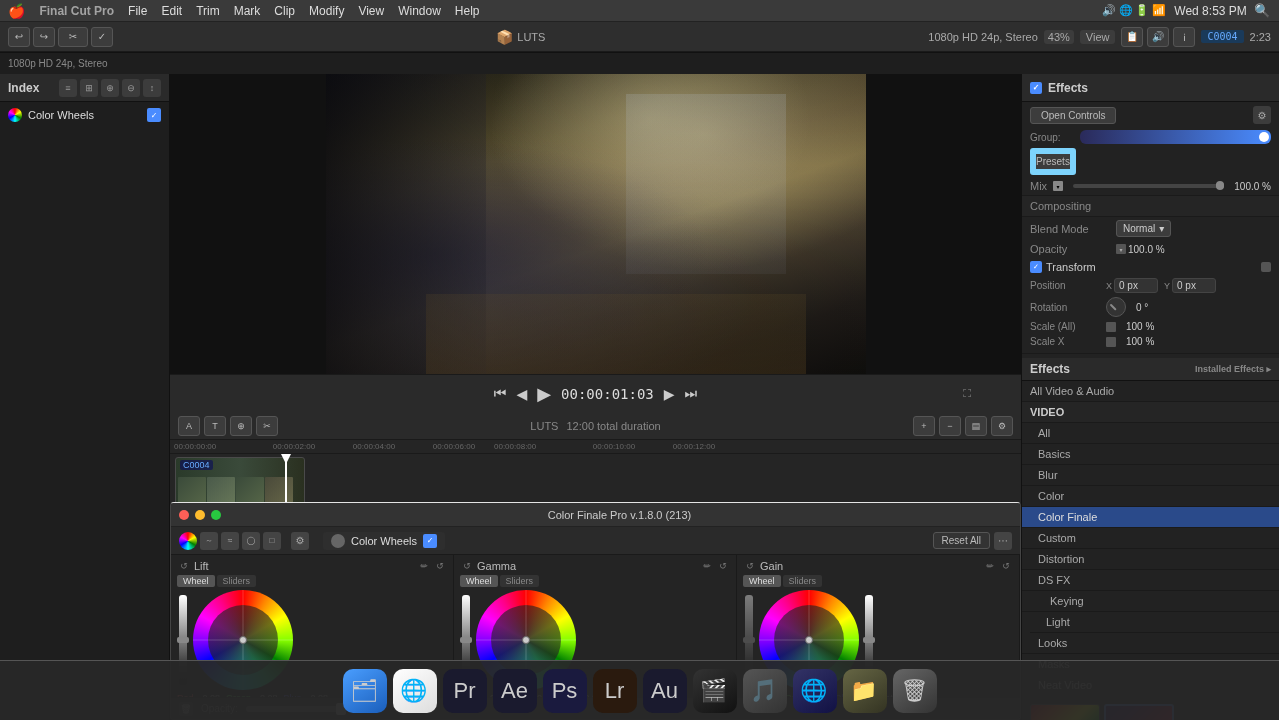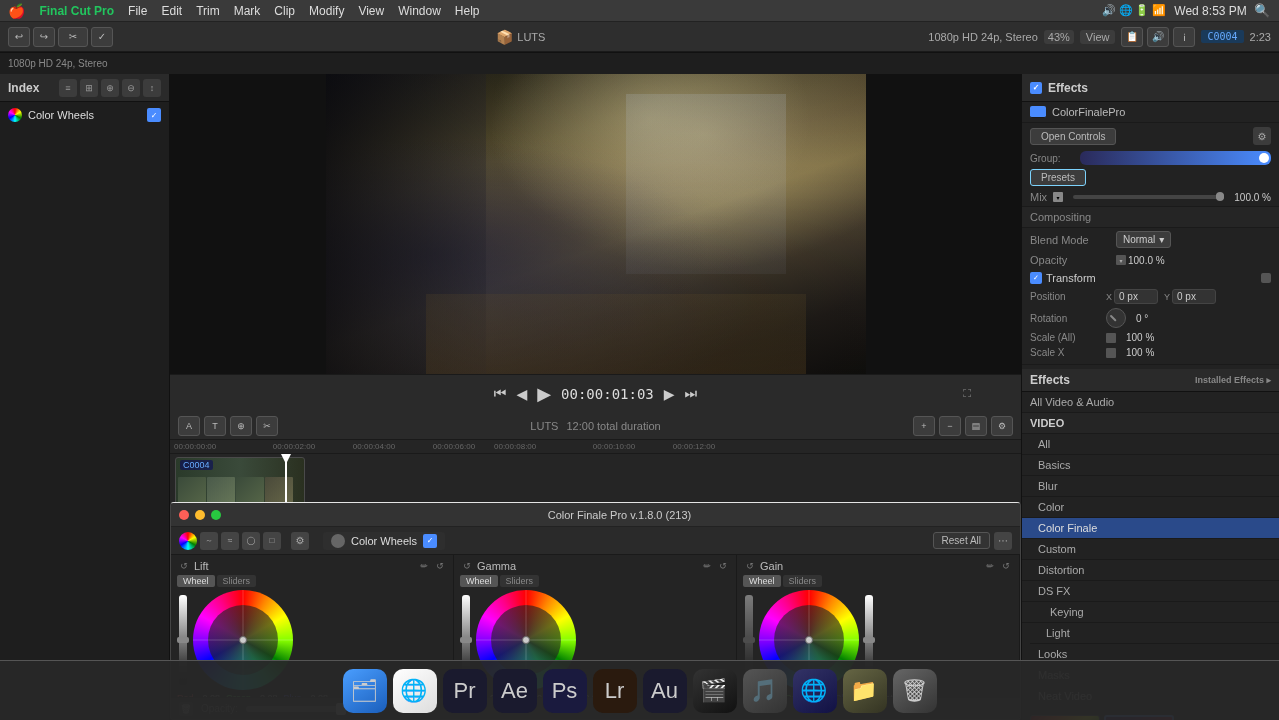--- a/index.html
+++ b/index.html
@@ -379,23 +379,23 @@
       border: 1px solid #555;
       border-radius: 3px;
       padding: 2px 10px;
       font-size: 10px;
       color: #bbb;
       cursor: pointer;
     }
 
     .presets-btn {
       background: #3c3c3c;
-      border: 1px solid #7dd3fc;
+      border: 6px solid #7dd3fc;
       border-radius: 3px;
-      padding: 2px 10px;
+      padding: 2px 0;
       font-size: 10px;
       color: #bbb;
       cursor: pointer;
     }
 
     .blend-dropdown {
       background: #3c3c3c;
       border: 1px solid #555;
       border-radius: 3px;
       padding: 2px 6px;
@@ -429,21 +429,21 @@
       gap: 6px;
       font-size: 10px;
     }
     .t-label { color: #888; width: 70px; flex-shrink: 0; }
   </style>
 </head>
 <body>
 
 <div id="menubar">
   <span style="font-size:14px;">🍎</span>
-  <span style="color:#22c55e; font-weight:600; font-size:12px;">Final Cut Pro</span>
+  <span style="color:#a3a3a3; font-weight:600; font-size:12px;">Final Cut Pro</span>
   <span style="color:#ddd;font-size:12px;">File</span>
   <span style="color:#ddd;font-size:12px;">Edit</span>
   <span style="color:#ddd;font-size:12px;">Trim</span>
   <span style="color:#ddd;font-size:12px;">Mark</span>
   <span style="color:#ddd;font-size:12px;">Clip</span>
   <span style="color:#ddd;font-size:12px;">Modify</span>
   <span style="color:#ddd;font-size:12px;">View</span>
   <span style="color:#ddd;font-size:12px;">Window</span>
   <span style="color:#ddd;font-size:12px;">Help</span>
   <div class="menubar-right">
@@ -750,24 +750,20 @@
 
   </div>
 
   <div id="right-panel">
 
     <div class="panel-header">
       <div class="checkbox">✓</div>
       <span>Effects</span>
     </div>
 
-    <div class="effects-row">
-      <div class="effects-row .checkbox-blue" style="width:12px;height:12px;background:#4a8cff;border-radius:2px;flex-shrink:0;"></div>
-      <span style="font-size:11px;color:#bbb;flex:1;">ColorFinalePro</span>
-    </div>
 
     <div style="padding:4px 8px;display:flex;align-items:center;gap:6px;">
       <button class="open-controls-btn">Open Controls</button>
       <div class="gear-btn">⚙</div>
     </div>
 
     <div style="padding:2px 8px;display:flex;align-items:center;gap:6px;">
       <span style="font-size:10px;color:#888;width:44px;">Group:</span>
       <div style="flex:1;height:14px;background:linear-gradient(90deg,#2a2a5a,#4a8cff);border-radius:6px;position:relative;cursor:pointer;">
         <div style="position:absolute;right:2px;top:50%;transform:translateY(-50%);width:10px;height:10px;background:#fff;border-radius:50%;"></div>

